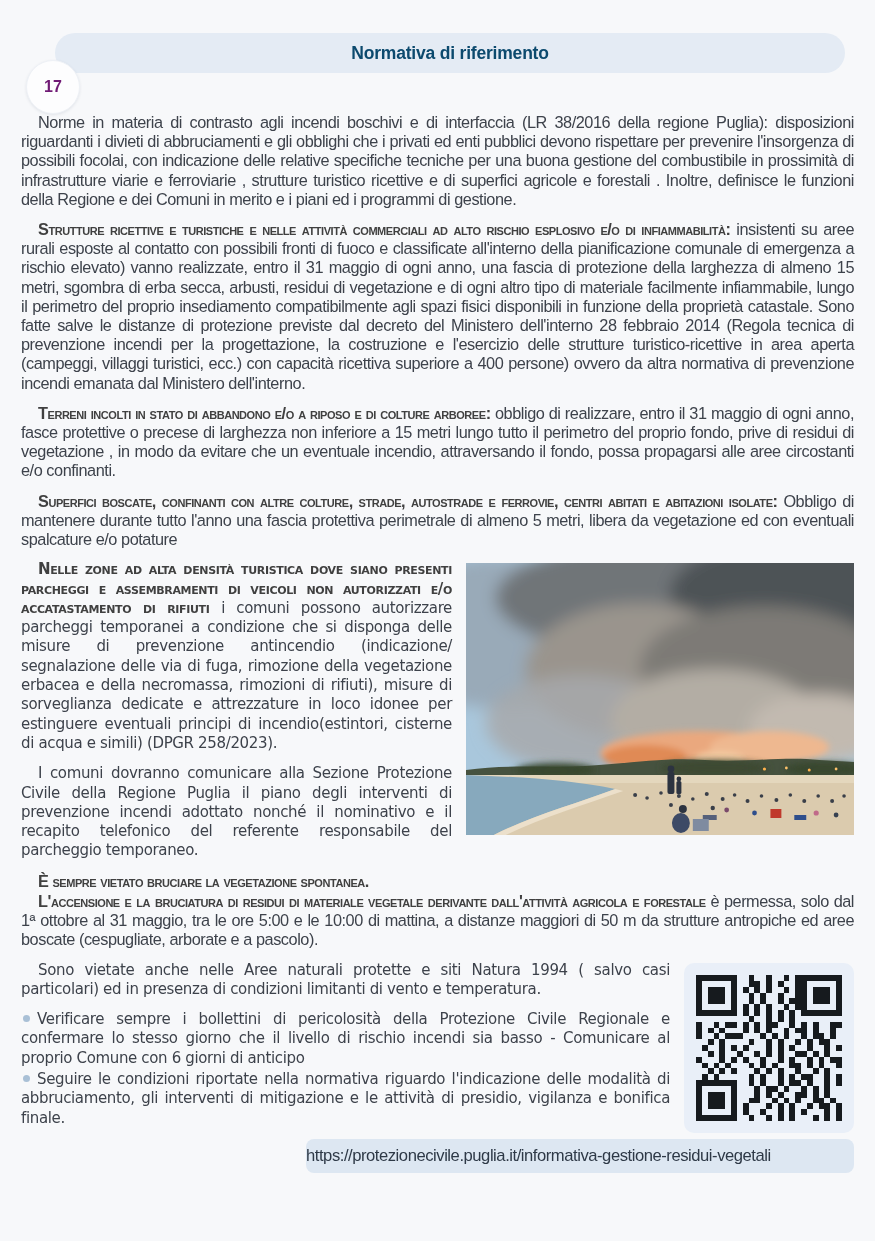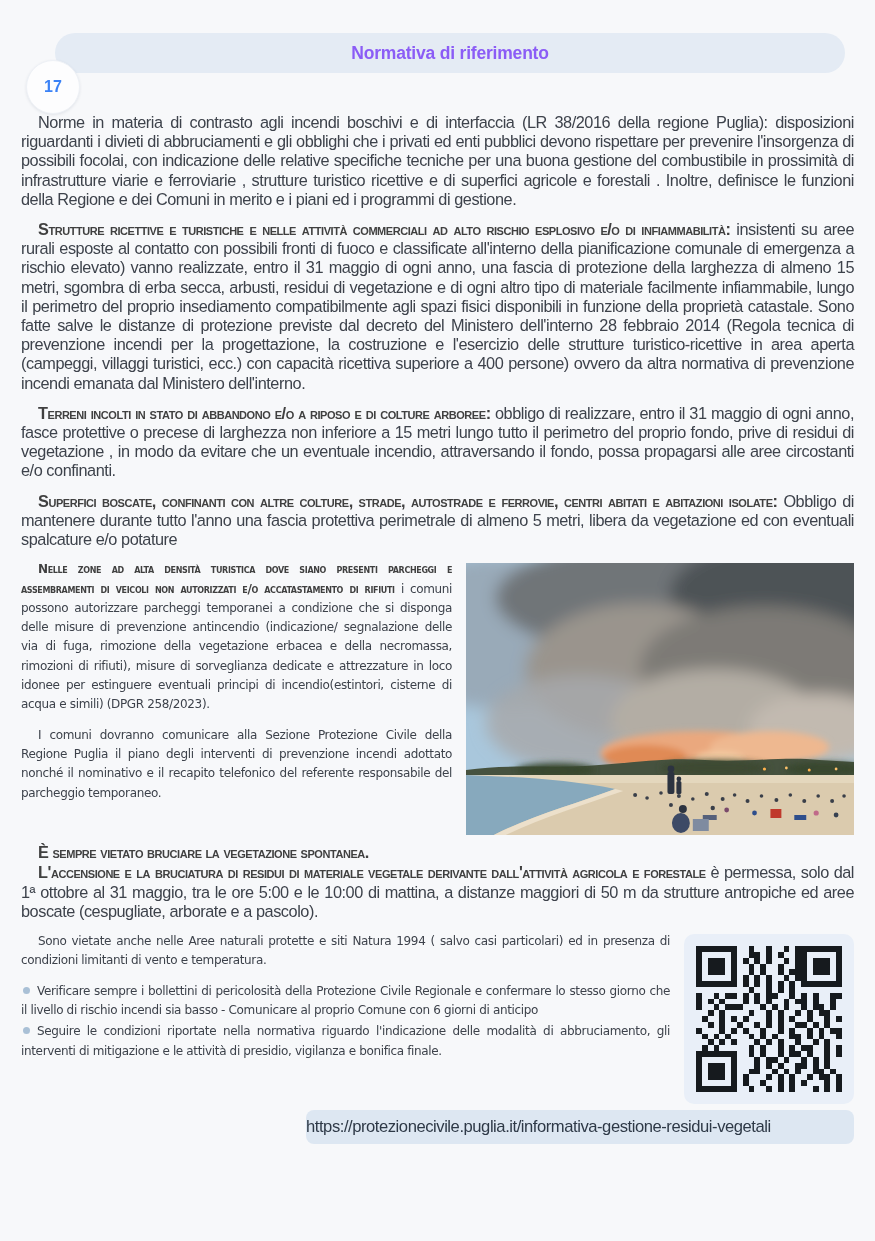--- a/index.html
+++ b/index.html
@@ -12,41 +12,41 @@
   }
   .page{position:relative;width:875px;height:1241px;}
 
   
   .banner{
     margin:33px 30px 0 55px;height:40px;
     background:#e4ebf4;border-radius:21px;
     display:flex;align-items:center;justify-content:center;
   }
   .banner h1{
-    margin:0;font-size:17.5px;font-weight:700;color:#8b5cf6;letter-spacing:-0.2px;
+    margin:0;font-size:17.5px;font-weight:700;color:#0c4a6e;letter-spacing:-0.2px;
   }
   .pagenum{
     position:absolute;left:26px;top:27px;width:52px;height:52px;border-radius:50%;
     background:#fdfdfe;border:1px solid #eef1f6;
     box-shadow:0 1px 3px rgba(40,60,90,0.10);
     display:flex;align-items:center;justify-content:center;
-    font-size:16px;font-weight:700;color:#3b82f6;
+    font-size:16px;font-weight:700;color:#701a75;
   }
 
   main{margin:0 21px;padding-top:40px;}
 
   
   p.base{
     font-size:16.3px;line-height:19.2px;text-align:justify;
     margin:0 0 11px 0;text-indent:17px;letter-spacing:-0.45px;
   }
   
   p.round{
     font-family:"DejaVu Sans", sans-serif;
-    font-size:12px;line-height:19.3px;letter-spacing:-0.35px;
+    font-size:15px;line-height:19.3px;letter-spacing:-0.35px;
   }
   .sc{
     font-variant:small-caps;font-weight:700;color:#404040;
   }
   p.scline{margin-bottom:1px;}
 
   
   .photo{
     float:right;width:388px;height:272px;margin:3px 0 8px 14px;
     display:block;overflow:hidden;

